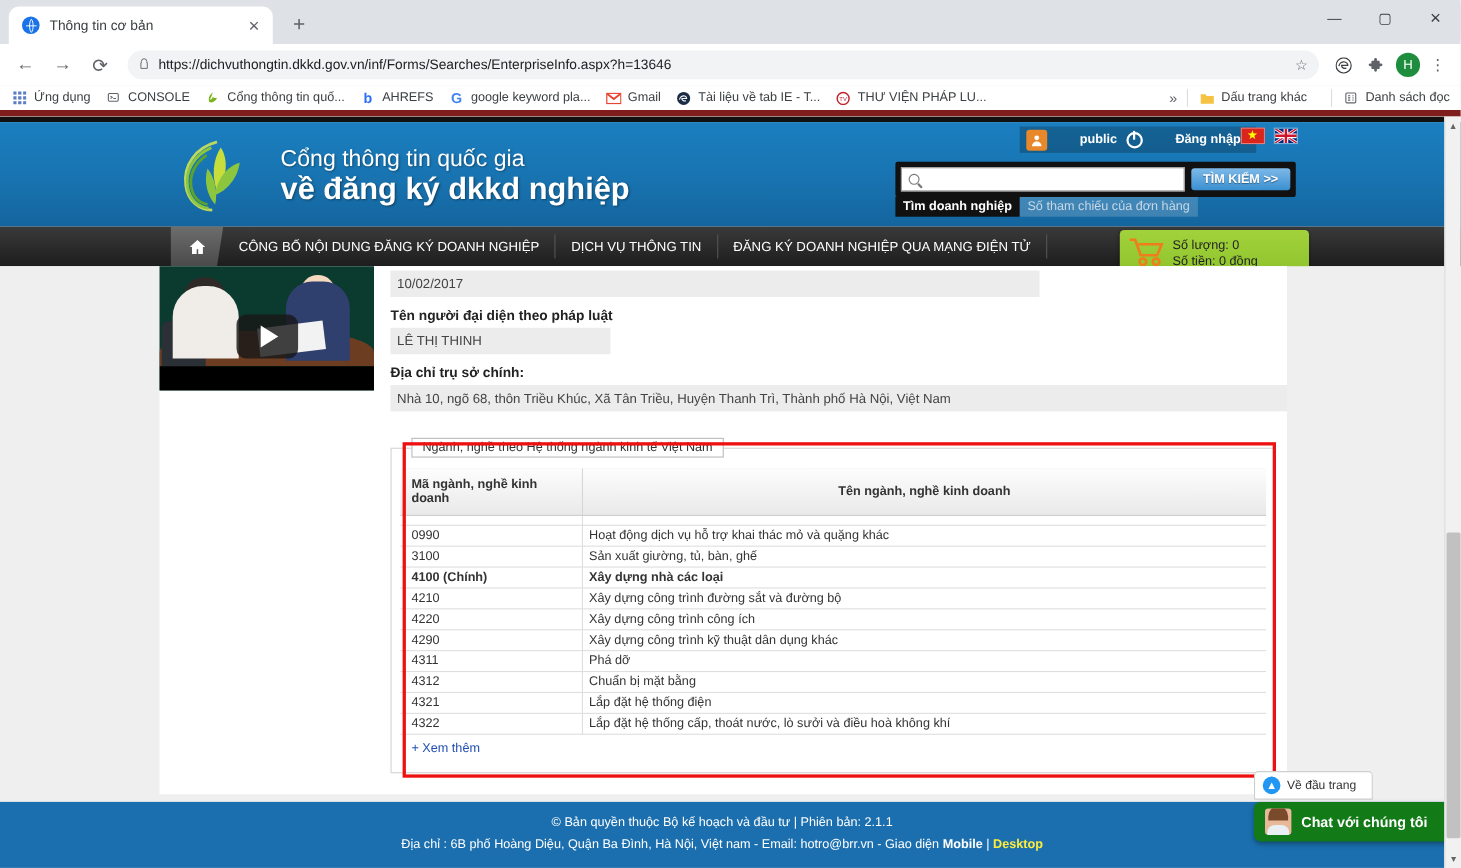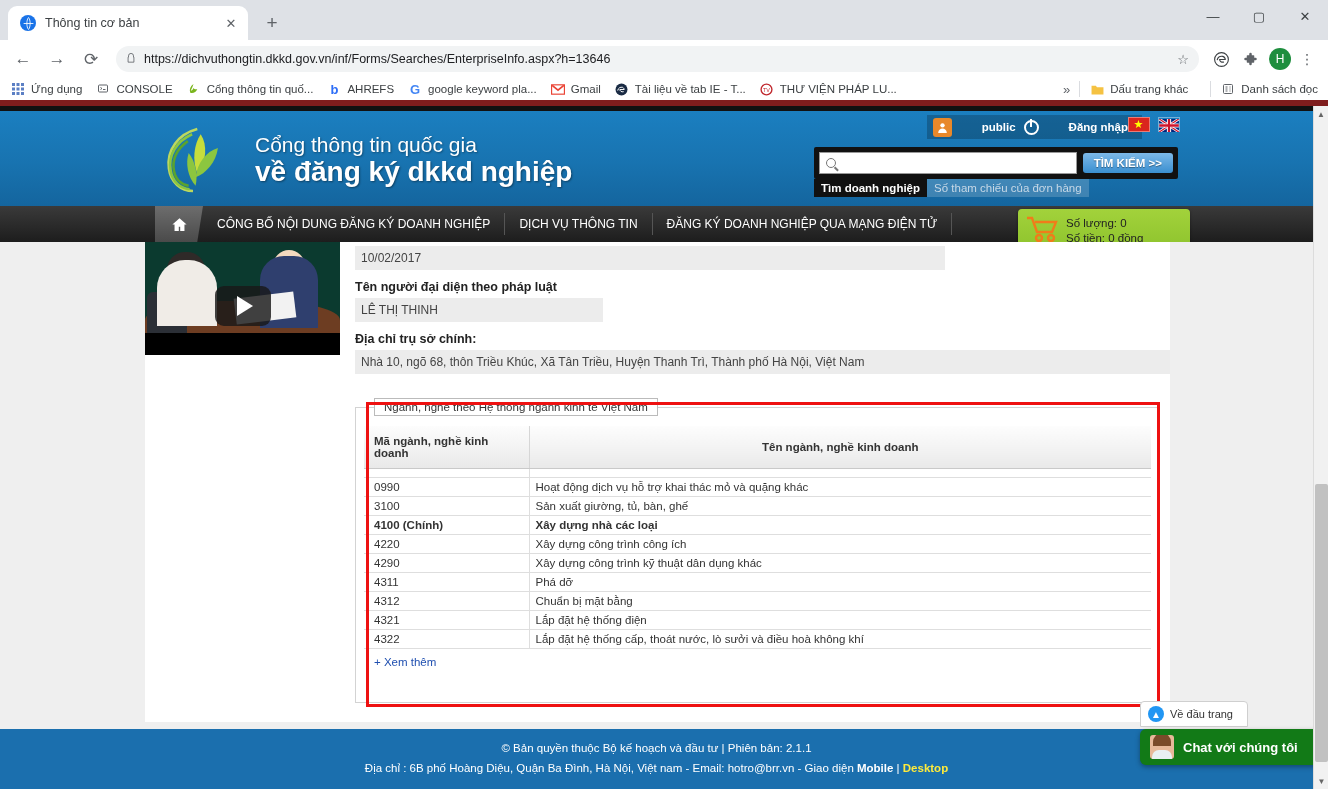--- a/index.html
+++ b/index.html
@@ -457,21 +457,21 @@
           <div class="vid-head-r"></div>
           <div class="vid-person-r"></div>
           <div class="vid-paper"></div>
           <div class="vid-play"></div>
           <div class="vid-black"></div>
         </div>
 
         <div class="detail">
           <div class="d-val" style="width:590px;">10/02/2017</div>
           <div class="d-lbl">Tên người đại diện theo pháp luật</div>
-          <div class="d-val" style="width:248px;">LÊ THỊ THINH</div>
+          <div class="d-val" style="width:200px;">LÊ THỊ THINH</div>
           <div class="d-lbl">Địa chỉ trụ sở chính:</div>
           <div class="d-val" style="width:815px;">Nhà 10, ngõ 68, thôn Triều Khúc, Xã Tân Triều, Huyện Thanh Trì, Thành phố Hà Nội, Việt Nam</div>
         </div>
 
         <div class="redbox" style="left:210px;top:165px;width:805px;height:296px;">
           <div class="fieldset">
             <div class="legend">Ngành, nghề theo Hệ thống ngành kinh tế Việt Nam</div>
             <div style="padding:18px 8px 0 8px;">
               <table class="njk">
                 <thead>
@@ -491,20 +491,24 @@
                     </tr>
                   <tr>
                       <td class="c1">3100</td>
                       <td>Sản xuất giường, tủ, bàn, ghế</td>
                     </tr>
                   <tr class="main">
                       <td class="c1">4100 (Chính)</td>
                       <td>Xây dựng nhà các loại</td>
                     </tr>
                   <tr>
+                      <td class="c1">4210</td>
+                      <td>Xây dựng công trình đường sắt và đường bộ</td>
+                    </tr>
+                  <tr>
                       <td class="c1">4220</td>
                       <td>Xây dựng công trình công ích</td>
                     </tr>
                   <tr>
                       <td class="c1">4290</td>
                       <td>Xây dựng công trình kỹ thuật dân dụng khác</td>
                     </tr>
                   <tr>
                       <td class="c1">4311</td>
                       <td>Phá dỡ</td>

